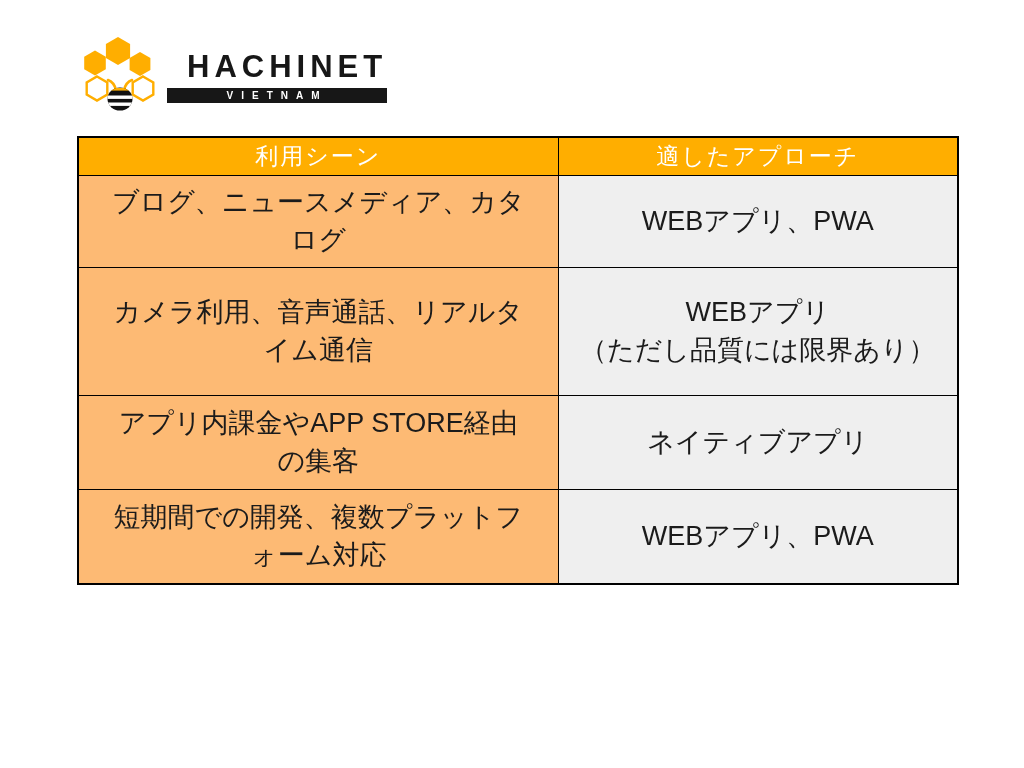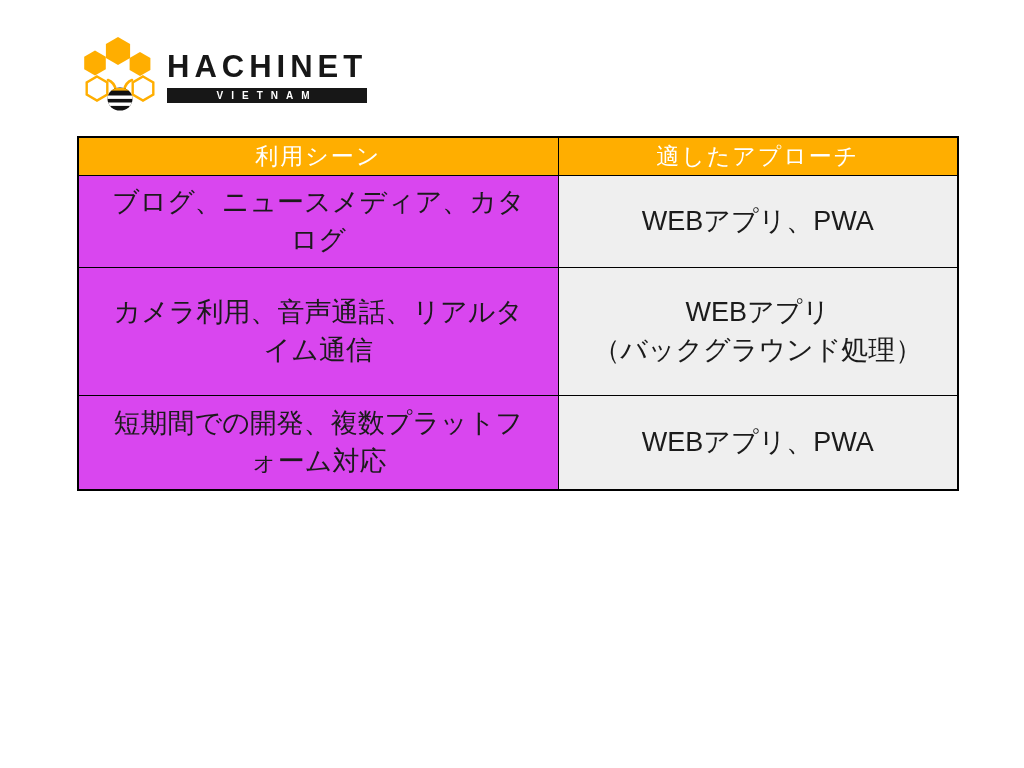--- a/index.html
+++ b/index.html
@@ -28,20 +28,21 @@
   }
   .logo-mark{width:72px;height:76px;display:block;}
   .logo-text{
     display:flex;flex-direction:column;
     margin-left:11px;margin-top:15px;
   }
   .brand{
     font-size:31px;font-weight:700;line-height:1.05;
     letter-spacing:5px;color:var(--logo_black);
     white-space:nowrap;
+    margin-left:20px;
   }
   .country-bar{
     margin-top:4px;
     background:var(--logo_black);
     color:#FFFFFF;
     text-align:center;
     font-size:10px;font-weight:700;
     letter-spacing:8px;
     padding:2px 8px 2px 8px; 
     line-height:1.1;
@@ -68,21 +69,21 @@
     color:var(--header_text);
     font-weight:400;
     font-size:23px;
     letter-spacing:2px;
     height:38px;
   }
   table.compare td{
     font-size:27px;
     color:var(--text);
     line-height:1.42;
-    background:#d946ef;
+    background:#fdba74;
   }
   table.compare td.approach{background:var(--right_cell_bg);}
   tr.r1{height:92px;}
   tr.r2{height:128px;padding-left:7px;}
   tr.r3{height:94px;}
   tr.r4{height:94px;}
   tr.r5{height:95px;padding-left:8px;}
 </style>
 </head>
 <body>
@@ -130,21 +131,26 @@
   <tbody>
     <tr class="r1">
       <td class="scene">ブログ、ニュースメディア、カタ
 ログ</td>
       <td class="approach">WEBアプリ、PWA</td>
     </tr>
     <tr class="r2">
       <td class="scene">カメラ利用、音声通話、リアルタ
 イム通信</td>
       <td class="approach">WEBアプリ
-（バックグラウンド処理）</td>
+（ただし品質には限界あり）</td>
+    </tr>
+    <tr class="r4">
+      <td class="scene">アプリ内課金やAPP STORE経由
+の集客</td>
+      <td class="approach">ネイティブアプリ</td>
     </tr>
     <tr class="r5">
       <td class="scene">短期間での開発、複数プラットフ
 ォーム対応</td>
       <td class="approach">WEBアプリ、PWA</td>
     </tr>
   </tbody>
 </table>
 
 </body></html>

